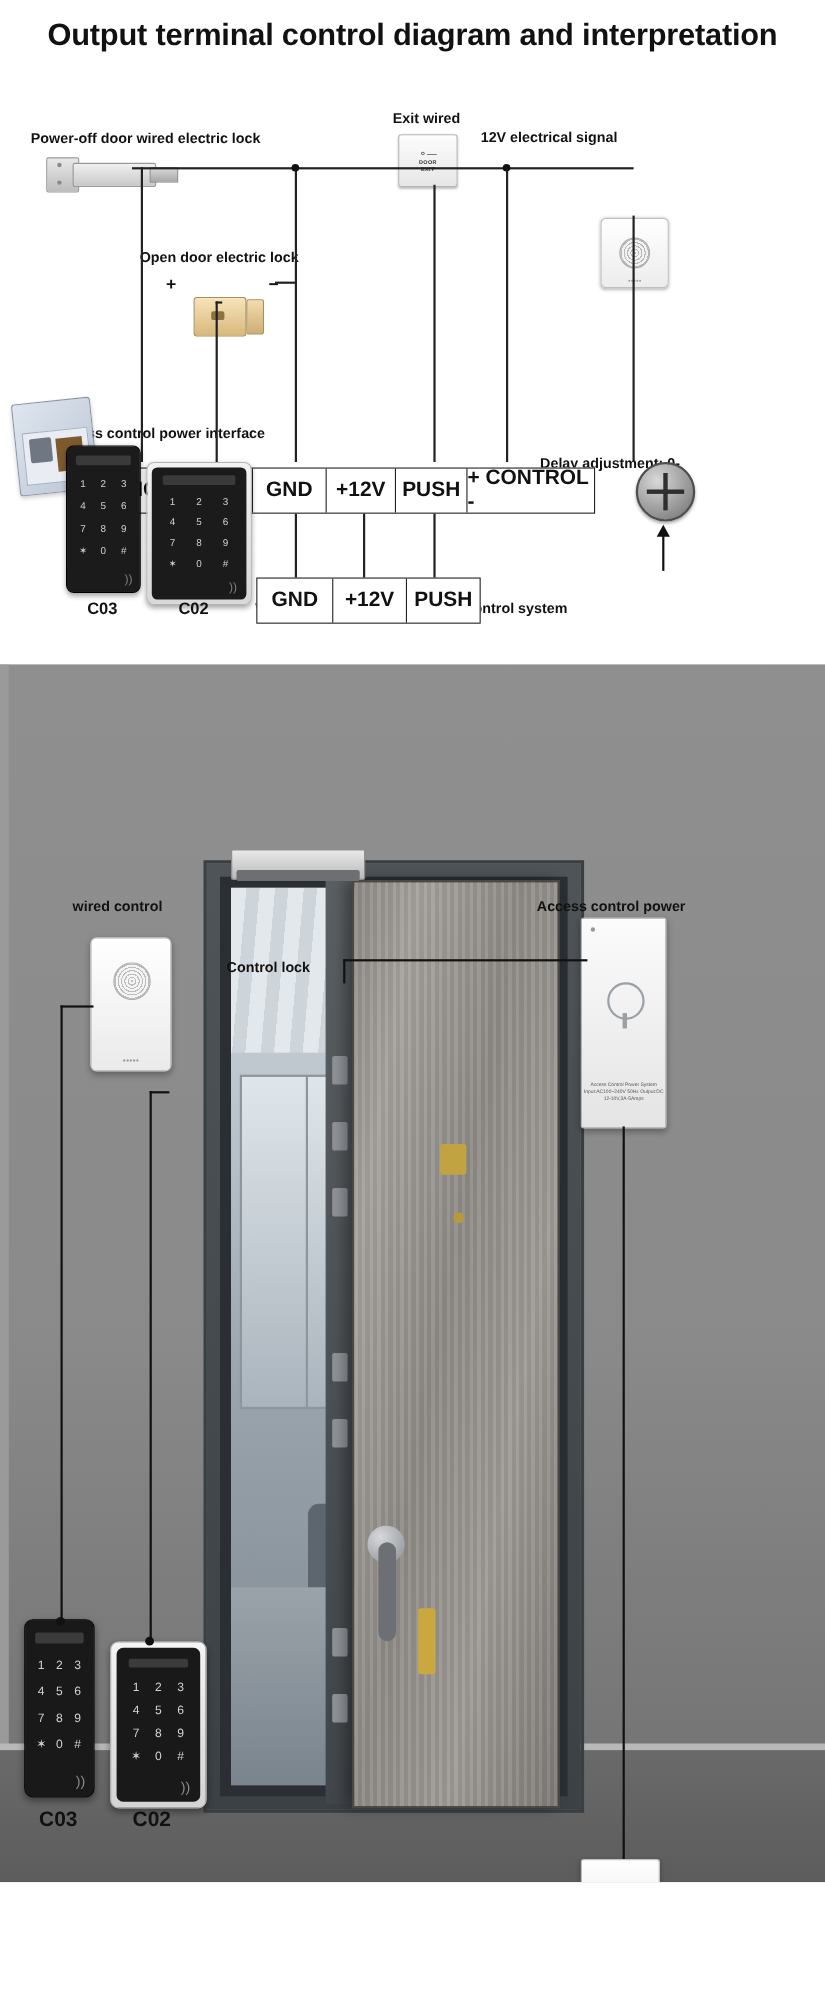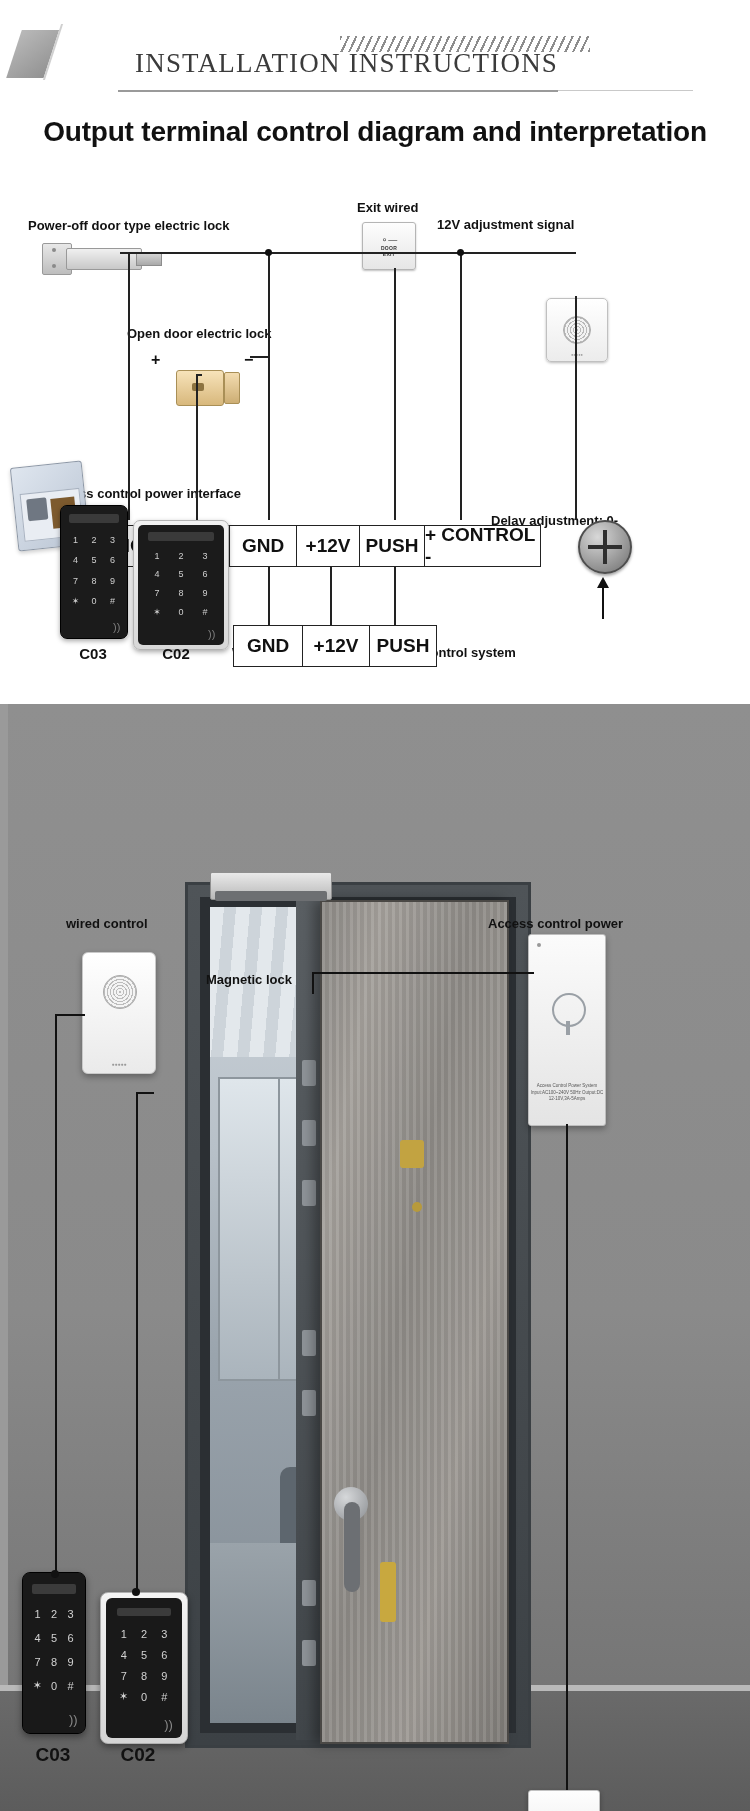--- a/index.html
+++ b/index.html
@@ -188,37 +188,29 @@
       grid-template-columns:repeat(3,1fr);grid-template-rows:repeat(4,1fr);
       color:#d2d2d2;font-size:11px;align-items:center;justify-items:center;}
   .ppad .wv{position:absolute;right:12%;bottom:4%;color:#8a8a8a;font-size:13px;}
   .ppadcap{position:absolute;font-size:19px;font-weight:bold;color:#111;text-align:center;}
 </style>
 </head>
 <body>
 
 <div class="page">
 
-  <div class="banner">
-    <div class="grayblock"></div>
-    <div class="grayblock2"></div>
-    <div class="hatch"></div>
-    <div class="btitle">INSTALLATION INSTRUCTIONS</div>
-    <div class="uline"></div>
-    <div class="uline2"></div>
-  </div>
 
   <div class="diagram">
 
     <h1 class="dtitle">Output terminal control diagram and interpretation</h1>
 
-    <div class="lbl" style="left:28px;top:118px;">Power-off door type electric lock</div>
+    <div class="lbl" style="left:28px;top:118px;">Power-off door wired electric lock</div>
     <div class="lbl" style="left:127px;top:226px;">Open door electric lock</div>
     <div class="lbl" style="left:357px;top:100px;">Exit wired</div>
-    <div class="lbl" style="left:437px;top:117px;">12V adjustment signal</div>
+    <div class="lbl" style="left:437px;top:117px;">12V electrical signal</div>
     <div class="lbl" style="left:48px;top:386px;">Access control power interface</div>
     <div class="lbl" style="left:491px;top:411px;width:140px;white-space:normal;line-height:1.5;">Delay adjustment: 0-10S</div>
     <div class="lbl" style="left:232px;top:545px;font-weight:bold;">Wiring terminals of the access control system</div>
 
     <div class="dev boltlock" style="left:42px;top:143px;">
       <div class="plate"></div>
       <div class="body"></div>
       <div class="tip"></div>
       <div class="scr" style="left:10px;top:5px;"></div>
       <div class="scr" style="left:10px;top:21px;"></div>
@@ -442,17 +434,17 @@
     <div class="pwire v" style="left:136px;top:388px;height:500px;"></div>
     <div class="pwire h" style="left:136px;top:388px;width:18px;"></div>
     <div class="pdot" style="left:132px;top:884px;"></div>
 
     <div class="pwire h" style="left:312px;top:268px;width:222px;"></div>
     <div class="pwire v" style="left:312px;top:268px;height:22px;"></div>
     <div class="pwire v" style="left:566px;top:420px;height:666px;"></div>
 
     <div class="plabel" style="left:66px;top:212px;">wired control</div>
     <div class="plabel" style="left:488px;top:212px;">Access control power</div>
-    <div class="plabel" style="left:206px;top:268px;">Magnetic lock</div>
+    <div class="plabel" style="left:206px;top:268px;">Control lock</div>
 
   </div>
 
 </div>
 
 </body></html>

